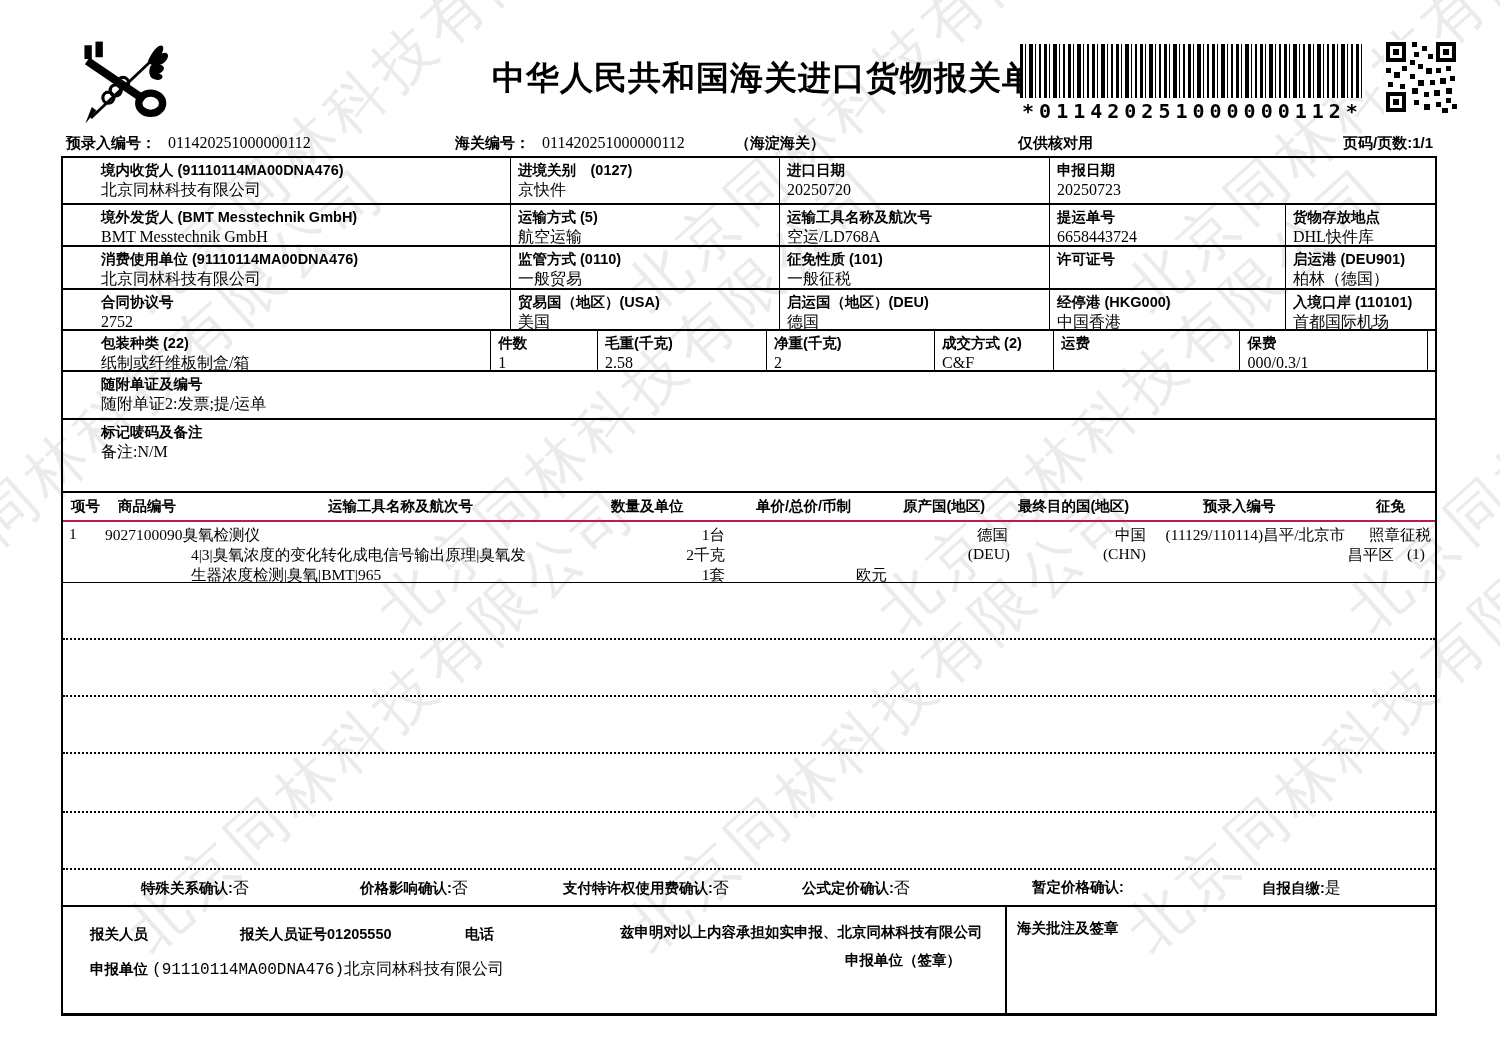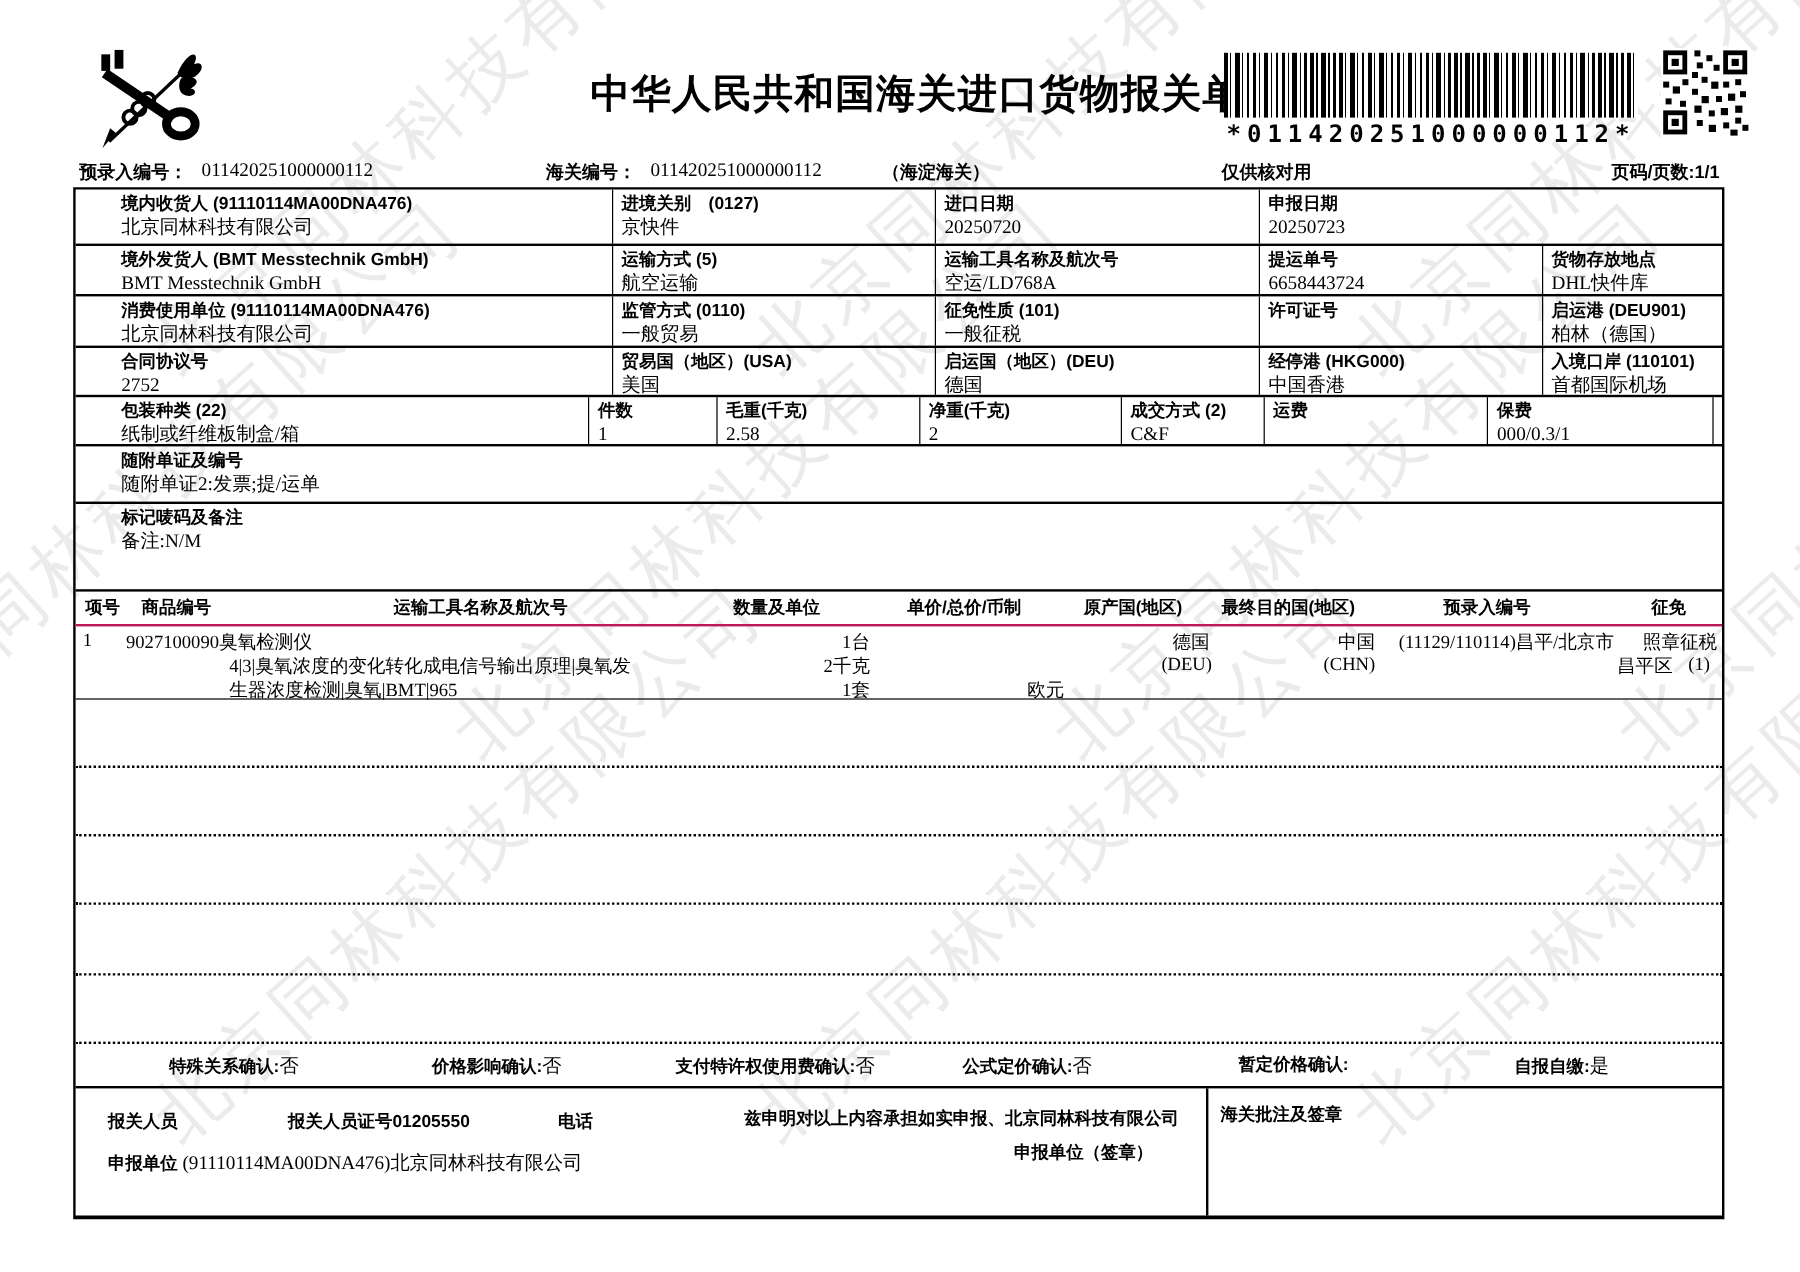--- a/index.html
+++ b/index.html
@@ -80,21 +80,21 @@
   }
   .conf { position:absolute; top:8px; white-space:nowrap; }
   .clabel { font-family:"Liberation Sans", sans-serif; font-weight:bold; font-size:14.5px; }
   .cvalue { font-family:"Liberation Serif", serif; font-size:16px; }
 
   
   .gfooter { display:flex; height:106px; }
   .foot-left { position:relative; width:942px; box-sizing:border-box; }
   .foot-right { position:relative; flex:1; box-sizing:border-box; border-left:2px solid #000; }
   .fl { position:absolute; white-space:nowrap; font-family:"Liberation Sans", sans-serif; font-weight:bold; font-size:14.5px; }
-  .fv { font-family:Liberation Serif, serif; font-size:16px; font-weight:normal; }
+  .fv { font-family:Liberation Mono, monospace; font-size:16px; font-weight:normal; }
 </style>
 </head>
 <body>
 
 <div class="sheet">
 
   <div class="wm-layer">
       <span class="wm" style="left: -140px; top: -50px;">北京同林科技有限公司</span>
       <span class="wm" style="left: 360px; top: -50px;">北京同林科技有限公司</span>
       <span class="wm" style="left: 860px; top: -50px;">北京同林科技有限公司</span>

